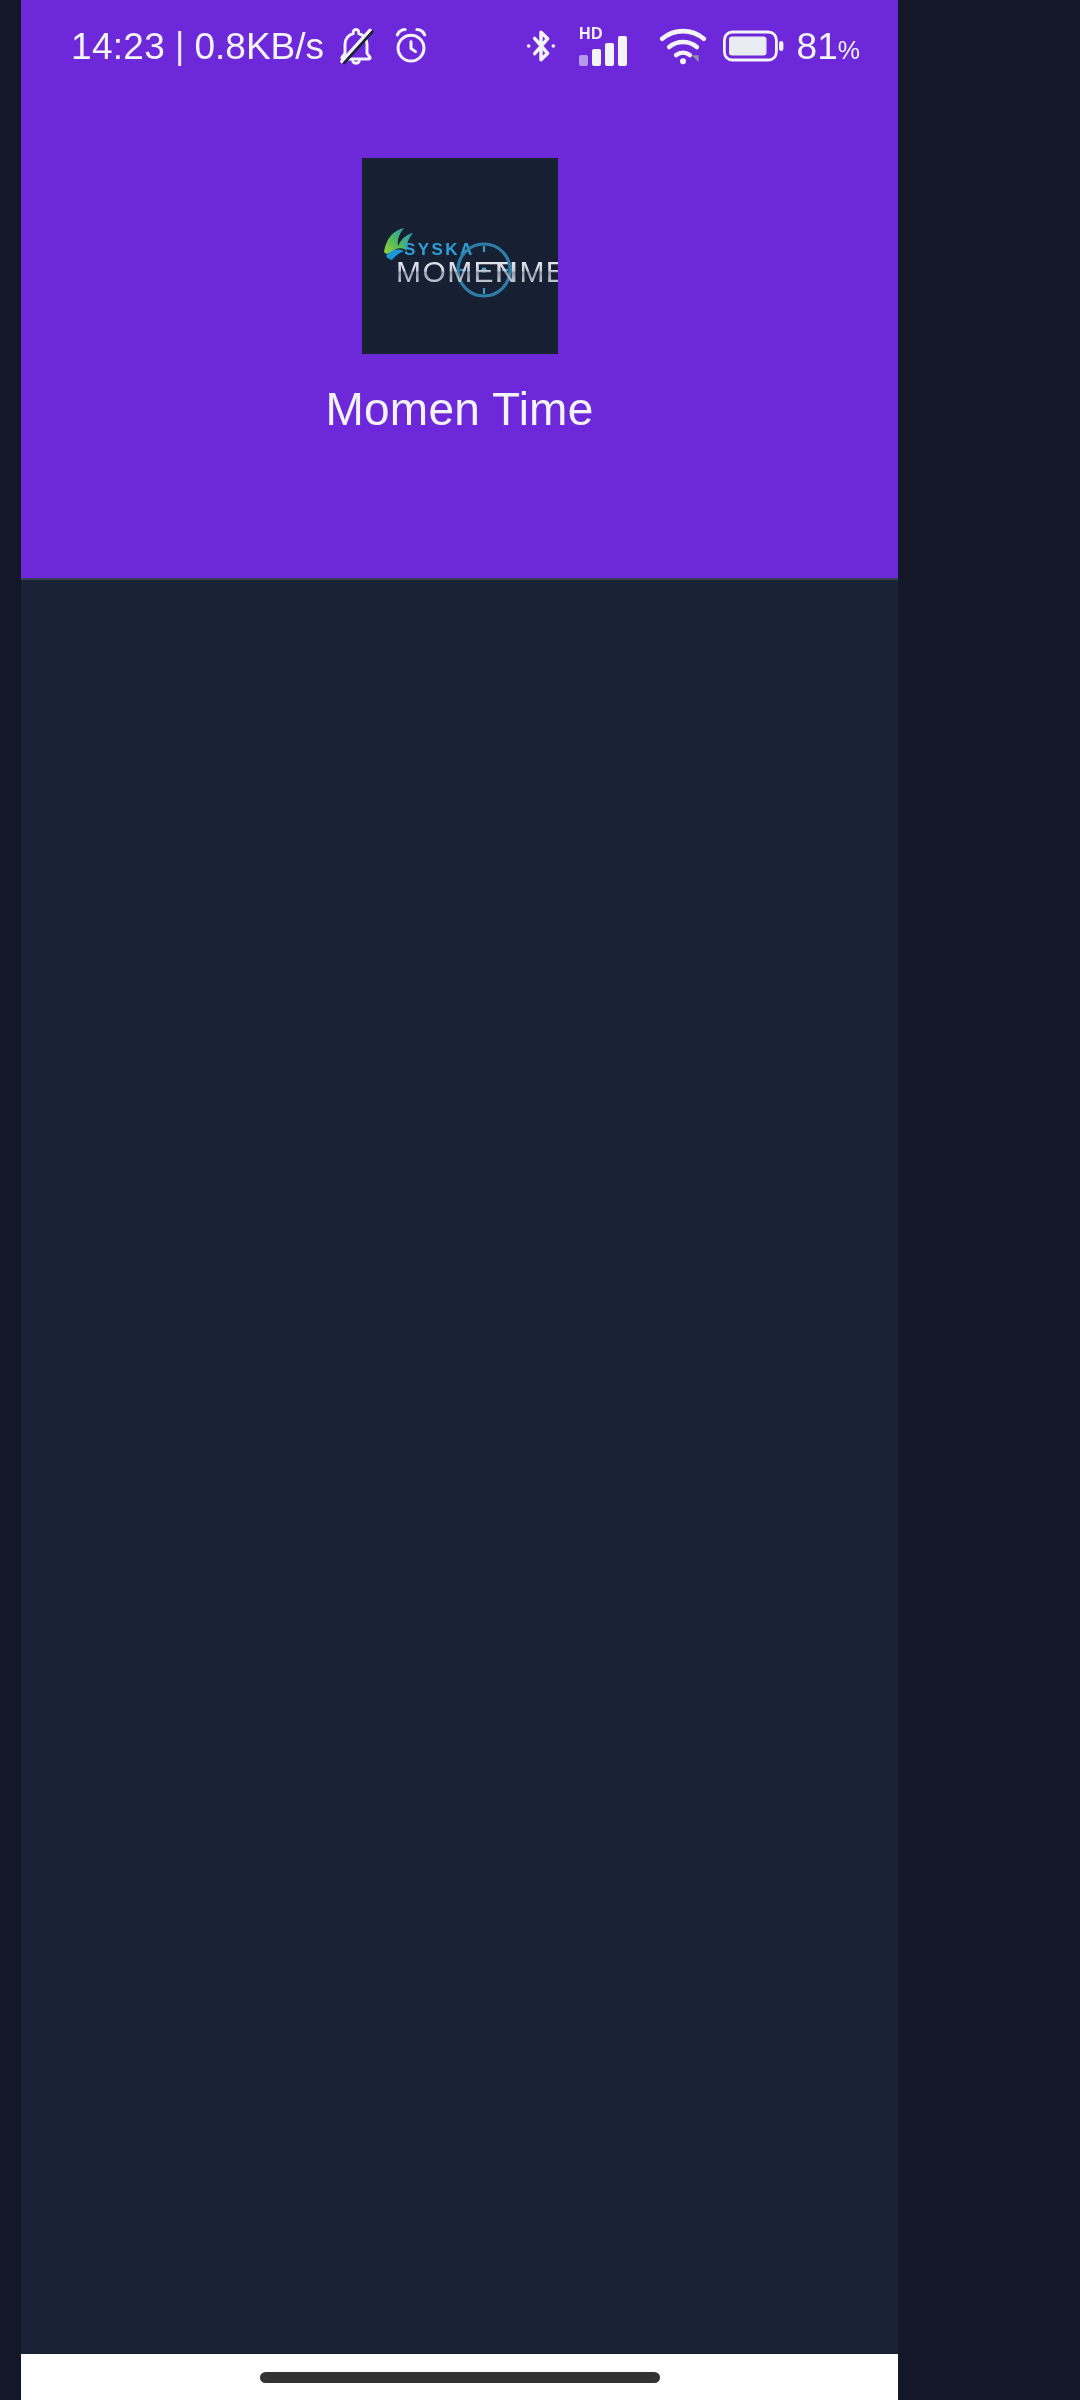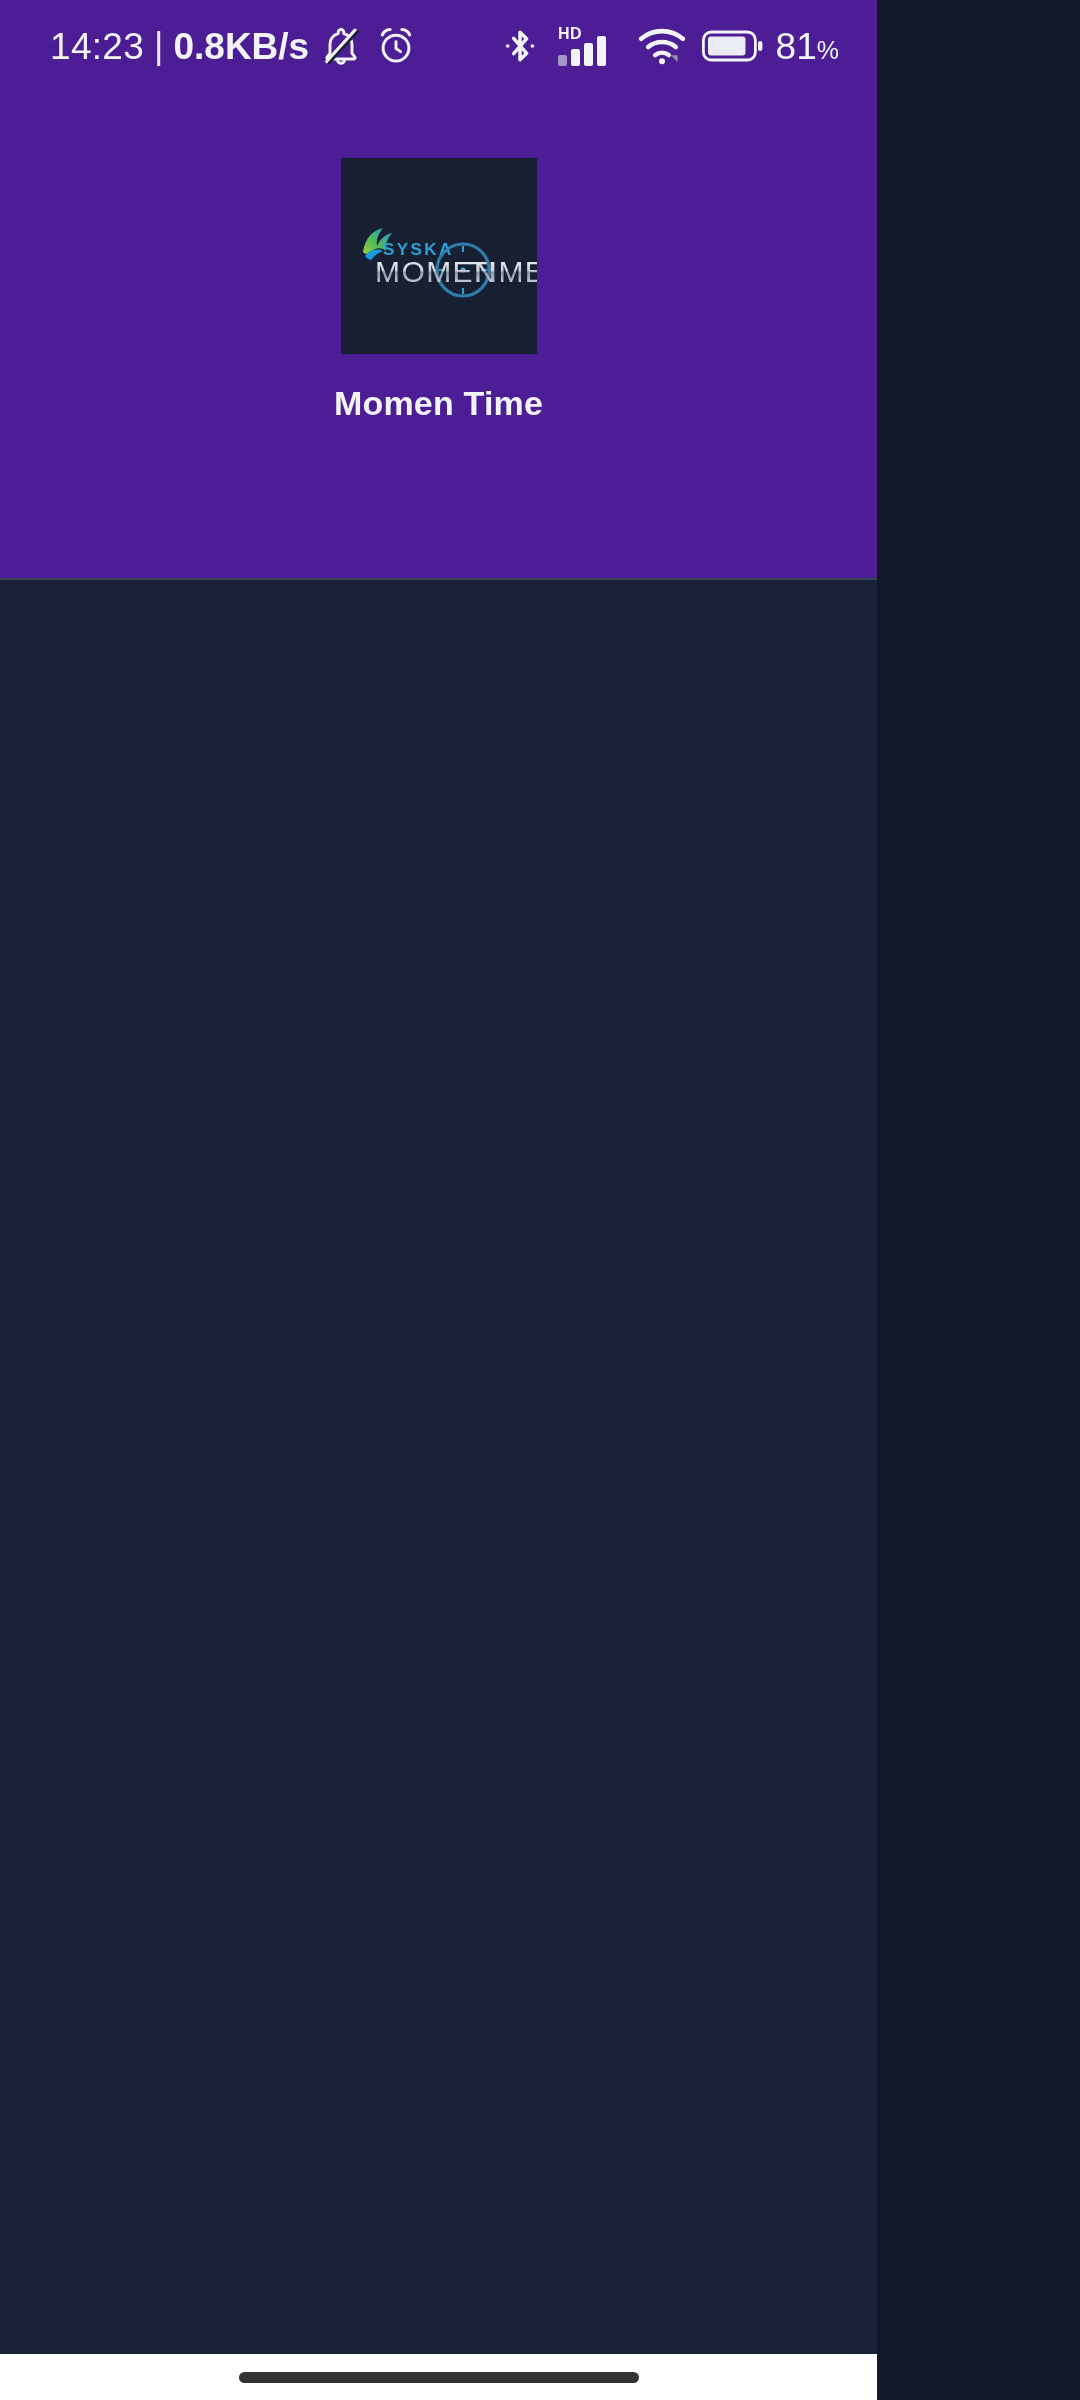--- a/index.html
+++ b/index.html
@@ -12,23 +12,24 @@
     height: 2400px;
     overflow: hidden;
     font-family: "Liberation Sans", sans-serif;
     -webkit-font-smoothing: antialiased;
   }
 
   #screen {
     position: relative;
     width: 877px;
     height: 2400px;
-    background: #4c1d95;
+    background: #6d28d9;
     display: flex;
     flex-direction: column;
+    margin-left: 21px;
   }
 
   
   #status-bar {
     position: relative;
     height: 92px;
     flex: 0 0 92px;
     display: flex;
     align-items: center;
     justify-content: space-between;
@@ -50,21 +51,21 @@
   }
   .sb-sep {
     font-size: 36px;
     line-height: 1;
     margin: 0 10px;
     opacity: .95;
   }
   .sb-net {
     font-size: 37px;
     line-height: 1;
-    font-weight: 700;
+    font-weight: 400;
     white-space: nowrap;
   }
   .sb-icon {
     display: inline-flex;
     align-items: center;
     justify-content: center;
   }
   .sb-left .sb-icon { margin-left: 8px; }
 
   .sb-right {
@@ -131,23 +132,23 @@
     background: #171f33;
     position: relative;
     overflow: hidden;
     flex: 0 0 auto;
   }
   #app-logo svg { display: block; }
 
   #app-name {
     margin-top: 32px;
     color: #f1f3f7;
-    font-size: 34px;
-    line-height: 1;
-    font-weight: 700;
+    font-size: 46px;
+    line-height: 1;
+    font-weight: 400;
     letter-spacing: 0.2px;
   }
   #app-version {
     margin-top: 22px;
     color: #e7eaf1;
     font-size: 34px;
     line-height: 1;
     font-weight: 400;
     letter-spacing: 0.1px;
   }

